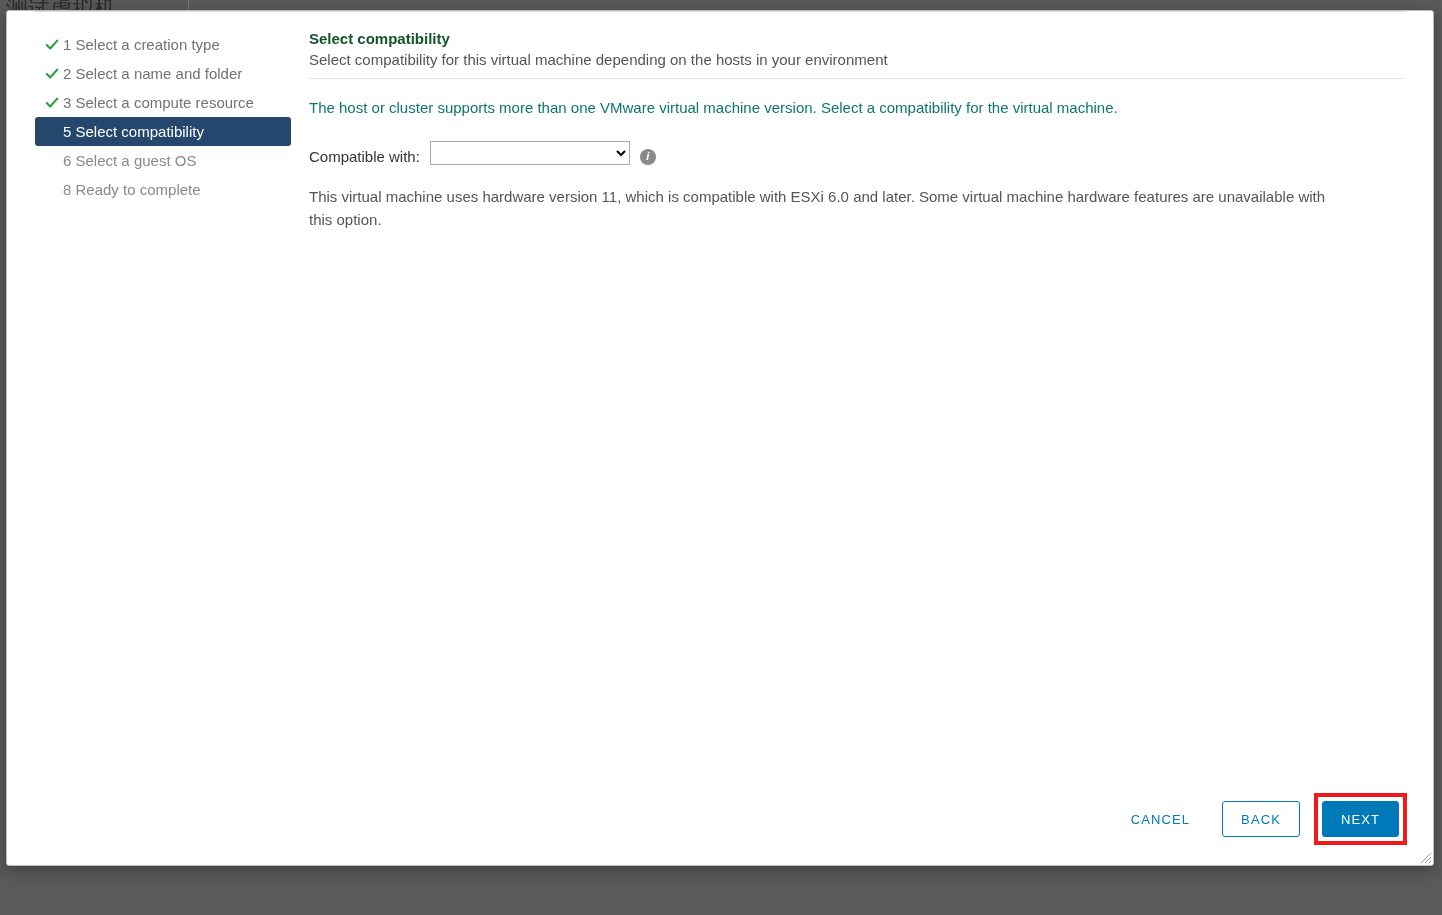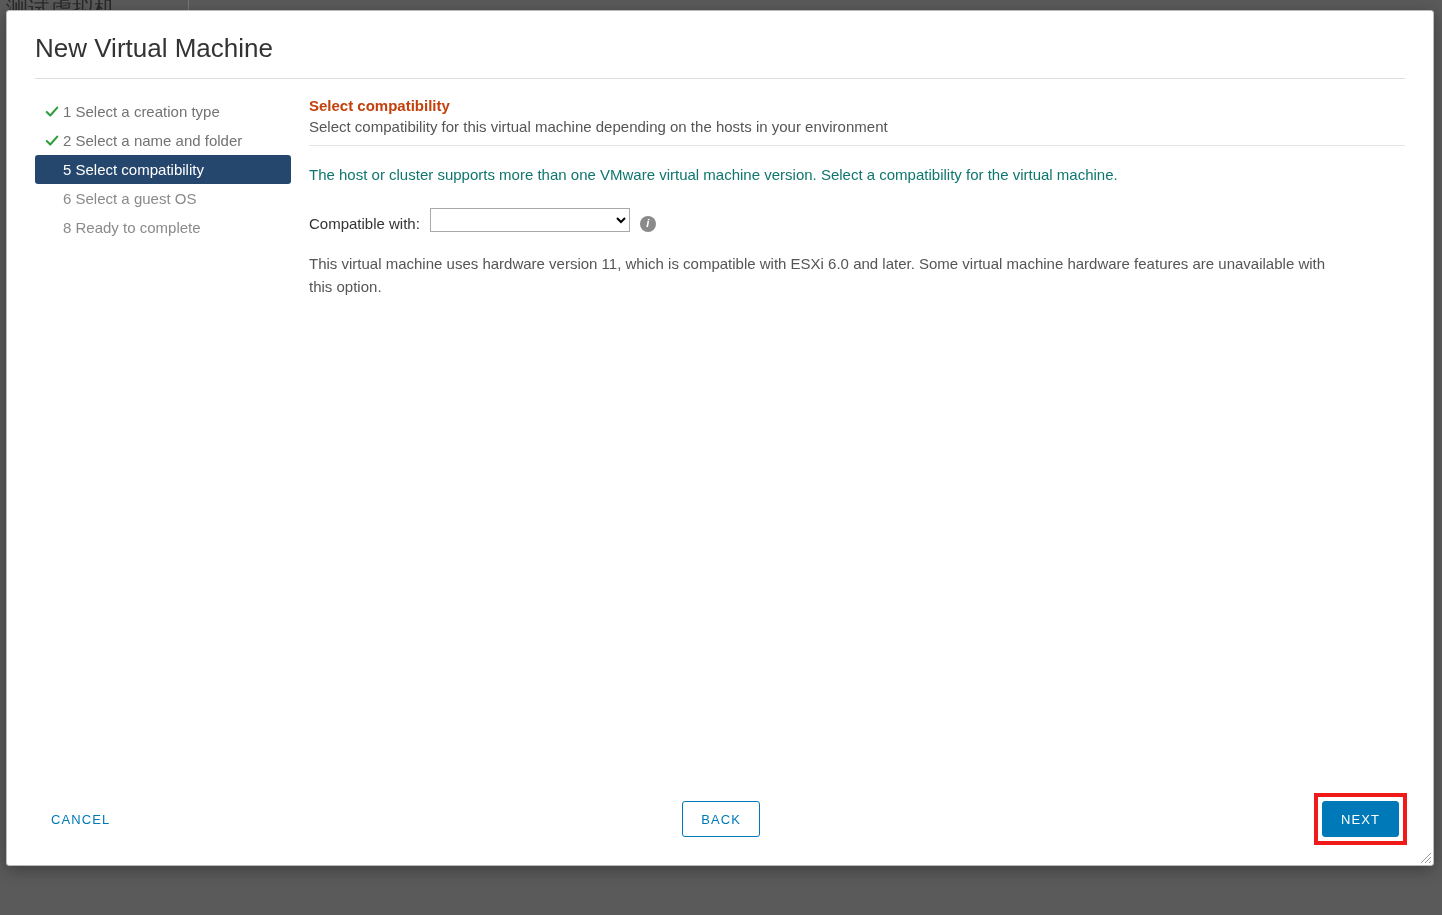--- a/index.html
+++ b/index.html
@@ -89,21 +89,21 @@
 
   
   .content {
     flex: 1;
     padding: 18px 0 0 18px;
     font-size: 15px;
     color: #444;
   }
   .section-title {
     font-weight: 600;
-    color: #c2410c;
+    color: #14532d;
     margin-bottom: 4px;
   }
   .section-sub {
     color: #555;
     margin-bottom: 10px;
   }
   .sub-hr {
     border: none;
     border-top: 1px solid #e5e5e5;
     margin: 0 0 18px 0;
@@ -142,21 +142,21 @@
   }
   .desc {
     color: #555;
     line-height: 1.55;
     max-width: 1020px;
   }
 
   
   .footer {
     display: flex;
-    justify-content: space-between;
+    justify-content: flex-end;
     align-items: center;
     gap: 14px;
     padding: 14px 26px 20px;
   }
   .btn {
     height: 36px;
     padding: 0 18px;
     font-size: 13px;
     letter-spacing: 1.1px;
     font-weight: 500;
@@ -196,21 +196,20 @@
 </style>
 </head>
 <body>
 
 <div class="backdrop">
   <div class="backdrop-text">测试虚拟机</div>
   <div class="backdrop-sep"></div>
 </div>
 
 <div class="dialog">
-  <div class="dialog-title">New Virtual Machine</div>
   <hr class="title-hr">
 
   <div class="dialog-body">
 
     <div class="steps" id="steps-container">
         <div class="step done">
           <span class="chk">
             <svg width="14" height="14" viewBox="0 0 16 16">
               <path d="M2 8 L6 12 L14 3" stroke="#2e9e3f" stroke-width="2.4" fill="none" stroke-linecap="round" stroke-linejoin="round"></path>
             </svg>
@@ -218,20 +217,28 @@
           <span class="step-label">1 Select a creation type</span>
         </div>
         <div class="step done">
           <span class="chk">
             <svg width="14" height="14" viewBox="0 0 16 16">
               <path d="M2 8 L6 12 L14 3" stroke="#2e9e3f" stroke-width="2.4" fill="none" stroke-linecap="round" stroke-linejoin="round"></path>
             </svg>
           </span>
           <span class="step-label">2 Select a name and folder</span>
         </div>
+        <div class="step done">
+          <span class="chk">
+            <svg width="14" height="14" viewBox="0 0 16 16">
+              <path d="M2 8 L6 12 L14 3" stroke="#2e9e3f" stroke-width="2.4" fill="none" stroke-linecap="round" stroke-linejoin="round"></path>
+            </svg>
+          </span>
+          <span class="step-label">3 Select a compute resource</span>
+        </div>
         <div class="step current">
           <span class="chk"></span>
           <span class="step-label">5 Select compatibility</span>
         </div>
         <div class="step upcoming">
           <span class="chk"></span>
           <span class="step-label">6 Select a guest OS</span>
         </div>
         <div class="step upcoming">
           <span class="chk"></span>

